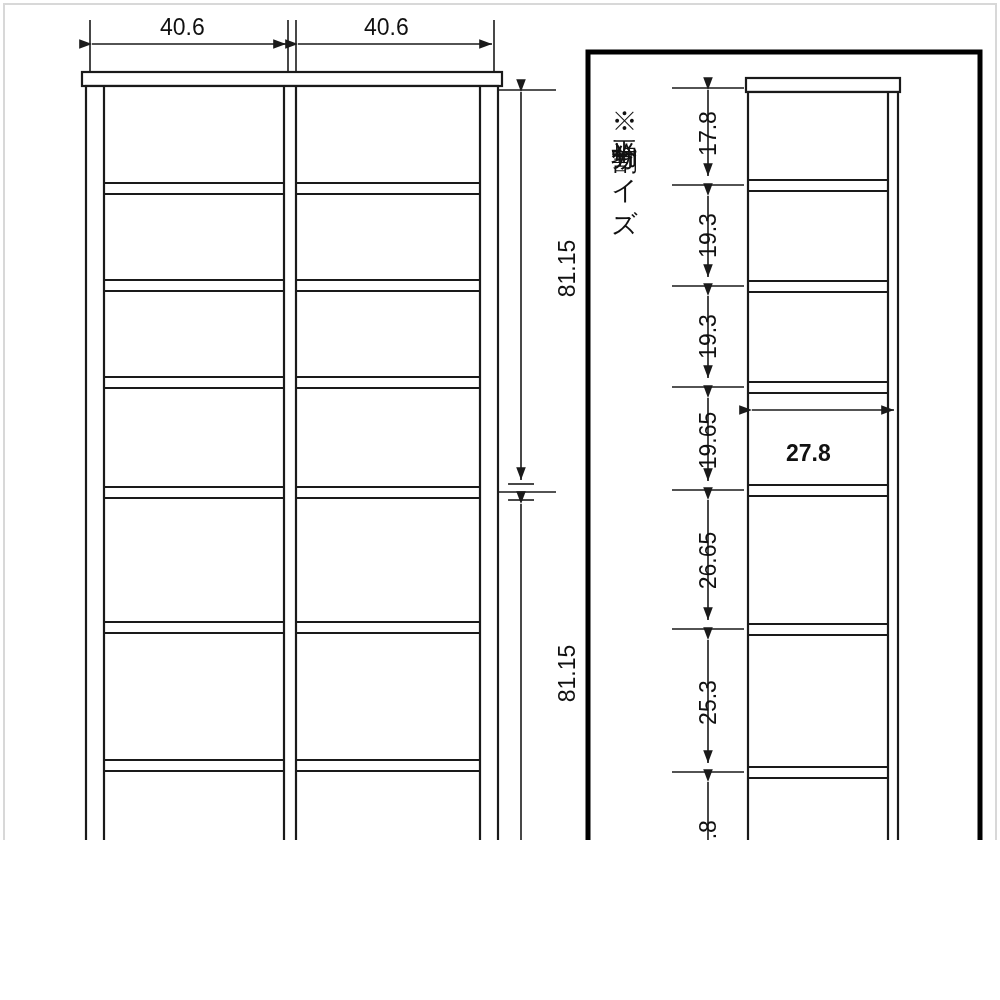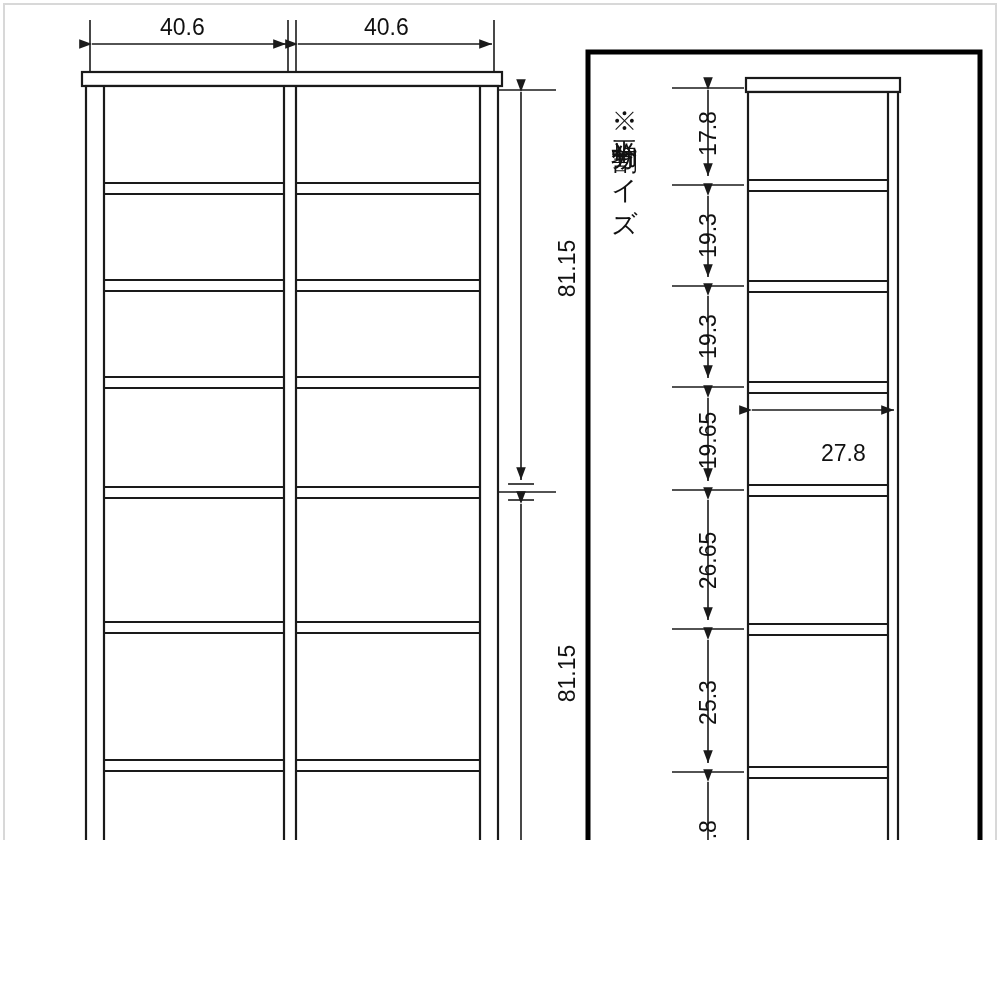--- a/index.html
+++ b/index.html
@@ -157,15 +157,15 @@
   <div class="jp" style="left:608px;top:92px;height:270px;">※平均分割サイズ</div>
 
   <div class="lblv-rot" style="left:653px;top:120px;width:110px;text-align:center;">17.8</div>
   <div class="lblv-rot" style="left:653px;top:222px;width:110px;text-align:center;">19.3</div>
   <div class="lblv-rot" style="left:653px;top:323px;width:110px;text-align:center;">19.3</div>
   <div class="lblv-rot" style="left:653px;top:427px;width:110px;text-align:center;">19.65</div>
   <div class="lblv-rot" style="left:653px;top:547px;width:110px;text-align:center;">26.65</div>
   <div class="lblv-rot" style="left:653px;top:689px;width:110px;text-align:center;">25.3</div>
   <div class="lblv-rot" style="left:653px;top:829px;width:110px;text-align:center;">25.8</div>
 
-  <div class="lbl" style="left:821px;top:440px;">27.8</div>
+  <div class="lbl" style="left:786px;top:440px;font-weight:bold;">27.8</div>
 
 </div>
 
 </body></html>

